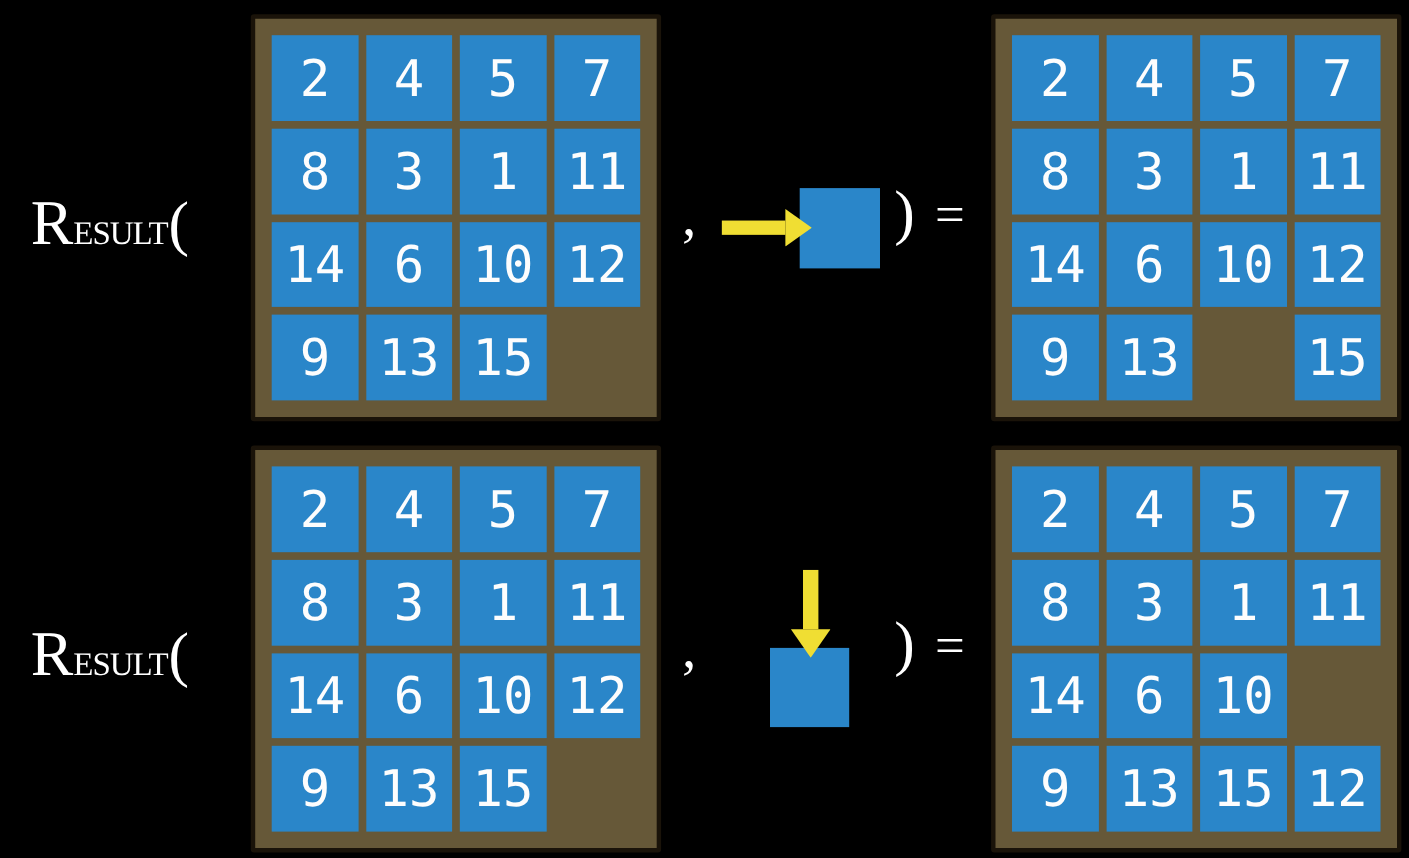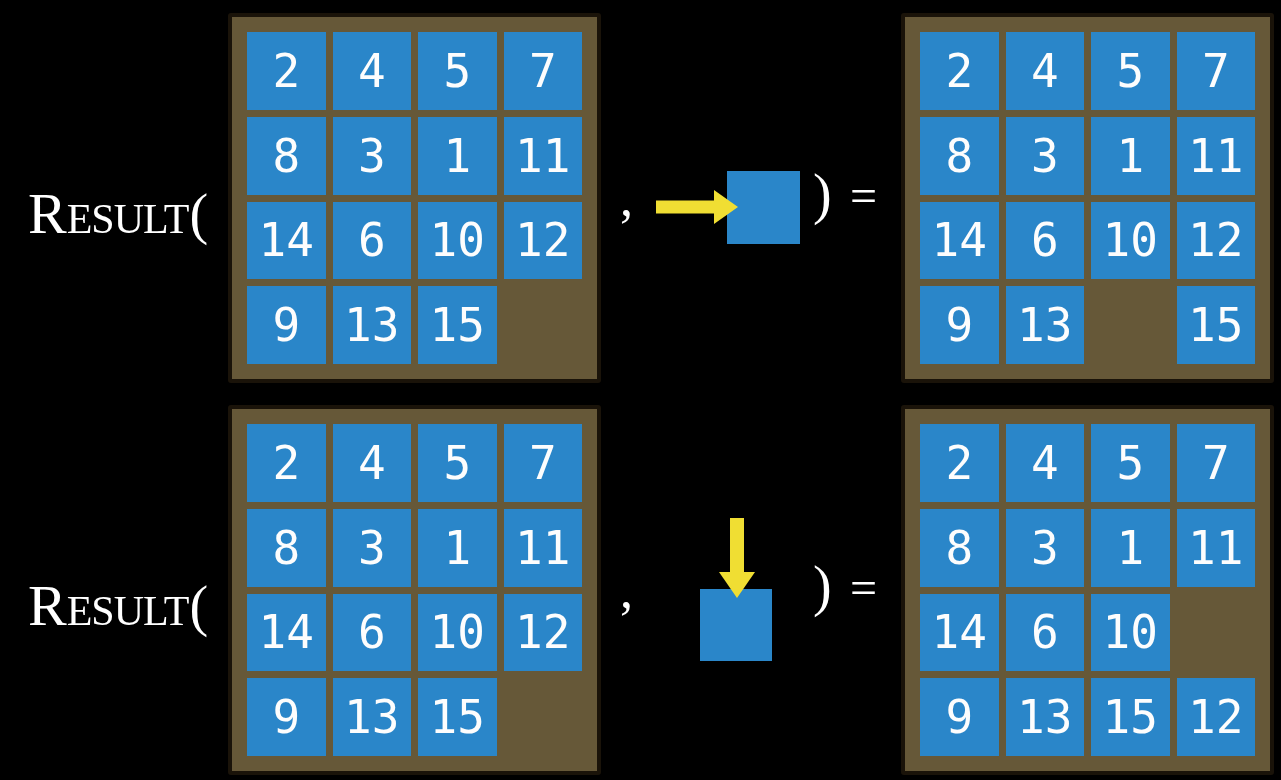--- a/index.html
+++ b/index.html
@@ -23,21 +23,21 @@
   #row-0{top:0;}
   #row-1{top:392px;}
 
   
   .func-label{
     position:absolute;left:28px;top:158px;
     display:flex;align-items:baseline;
     color:var(--label-text);white-space:nowrap;
   }
   .r-big{font-size:58px;line-height:1;}
-  .r-small{font-size:42px;line-height:1;letter-spacing:-1px;margin-top:40px;}
+  .r-small{font-size:30px;line-height:1;letter-spacing:-1px;margin-top:40px;}
   .open-paren{font-size:56px;line-height:1;margin-left:1px;font-weight:400;}
 
   
   .board{
     position:absolute;top:13px;width:373px;height:370px;
     background:var(--board-frame);
     border:4px solid var(--board-border);
     border-radius:3px;
     padding:15px;
     display:grid;

